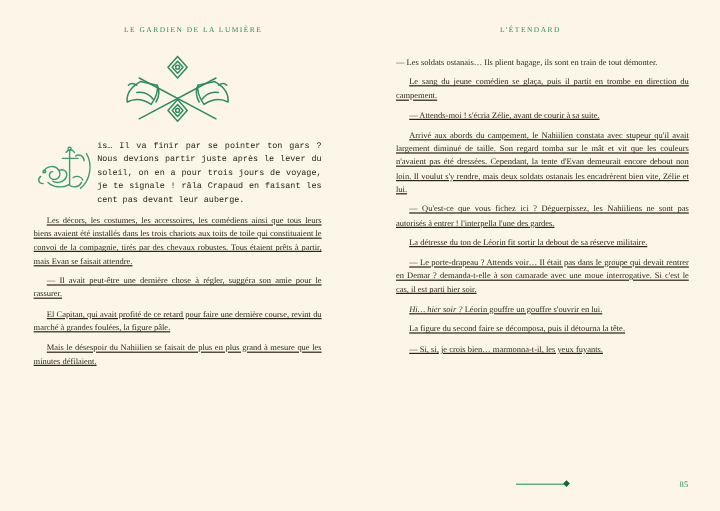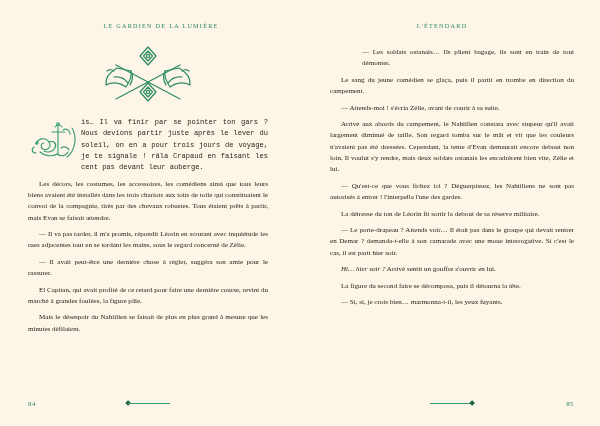--- a/index.html
+++ b/index.html
@@ -55,22 +55,22 @@
   .body-col {
     font-size: 7.05px;
     line-height: 11.3px;
     text-align: justify;
     color: #2b2218;
   }
   .body-col p {
     margin: 0 0 0.5px 0;
     text-indent: 11px;
   }
-  .body-col p.noindent { text-indent: 0; margin-left: 32px; }
-  .body-col p.gap { margin-top: 5.2px; }
+  .body-col p.noindent { text-indent: 0; }
+  .body-col p.gap { margin-top: 5.2px; text-decoration: underline; }
 
   
   .opening {
     position: relative;
     min-height: 46px;
   }
   .dropcap {
     float: left;
     width: 49px;
     height: 46px;
@@ -188,47 +188,41 @@
               <path d="M35 12 C38 10 42 12 42 16"></path>
               <circle cx="30" cy="6" r="1.3"></circle>
               <circle cx="9" cy="25" r="1.1"></circle>
             </g>
           </svg>
         </span>
         <p>is… Il va finir par se pointer ton gars ? Nous devions partir juste après le lever du soleil, on en a pour trois jours de voyage, je te signale ! râla Crapaud en faisant les cent pas devant leur auberge.</p>
       </div>
 
       <p class="gap">Les décors, les costumes, les accessoires, les comédiens ainsi que tous leurs biens avaient été installés dans les trois chariots aux toits de toile qui constituaient le convoi de la compagnie, tirés par des chevaux robustes. Tous étaient prêts à partir, mais Evan se faisait attendre.</p>
-      <p class="gap">— Il va pas tarder, il m'a promis, répondit Léorin en scrutant avec inquiétude les rues adjacentes tout en se tordant les mains, sous le regard concerné de Zélie.</p>
       <p class="gap">— Il avait peut-être une dernière chose à régler, suggéra son amie pour le rassurer.</p>
       <p class="gap">El Capitan, qui avait profité de ce retard pour faire une dernière course, revint du marché à grandes foulées, la figure pâle.</p>
       <p class="gap">Mais le désespoir du Nahiilien se faisait de plus en plus grand à mesure que les minutes défilaient.</p>
     </div>
 
-    <div class="footer">
-      <span class="folio folio-left">84</span>
-      <span class="rule-dot dot-left"></span>
-      <span class="rule rule-left"></span>
-    </div>
   </div>
 
   <div class="page page-right">
 
     <div class="running-head rh-right">L'ÉTENDARD</div>
 
     <div class="body-col" style="margin-top:18px;">
       <p class="noindent">— Les soldats ostanais… Ils plient bagage, ils sont en train de tout démonter.</p>
       <p class="gap">Le sang du jeune comédien se glaça, puis il partit en trombe en direction du campement.</p>
       <p class="gap">— Attends-moi ! s'écria Zélie, avant de courir à sa suite.</p>
       <p class="gap">Arrivé aux abords du campement, le Nahiilien constata avec stupeur qu'il avait largement diminué de taille. Son regard tomba sur le mât et vit que les couleurs n'avaient pas été dressées. Cependant, la tente d'Evan demeurait encore debout non loin. Il voulut s'y rendre, mais deux soldats ostanais les encadrèrent bien vite, Zélie et lui.</p>
       <p class="gap">— Qu'est-ce que vous fichez ici ? Déguerpissez, les Nahiiliens ne sont pas autorisés à entrer ! l'interpella l'une des gardes.</p>
       <p class="gap">La détresse du ton de Léorin fit sortir la debout de sa réserve militaire.</p>
       <p class="gap">— Le porte-drapeau ? Attends voir… Il était pas dans le groupe qui devait rentrer en Demar ? demanda-t-elle à son camarade avec une moue interrogative. Si c'est le cas, il est parti hier soir.</p>
       <p class="gap">
-        <em class="ital">Hi… hier soir ?</em><span> Arrivé sentit un gouffre s'ouvrir en lui.</span>
+        <em class="ital">Hi… hier soir ?</em><span> Léorin gouffre un gouffre s'ouvrir en lui.</span>
       </p>
       <p class="gap">La figure du second faire se décomposa, puis il détourna la tête.</p>
       <p class="gap">— Si, si, je crois bien… marmonna-t-il, les yeux fuyants.</p>
     </div>
 
     <div class="footer">
       <span class="folio folio-right">85</span>
       <span class="rule rule-right"></span>
       <span class="rule-dot dot-right"></span>
     </div>

